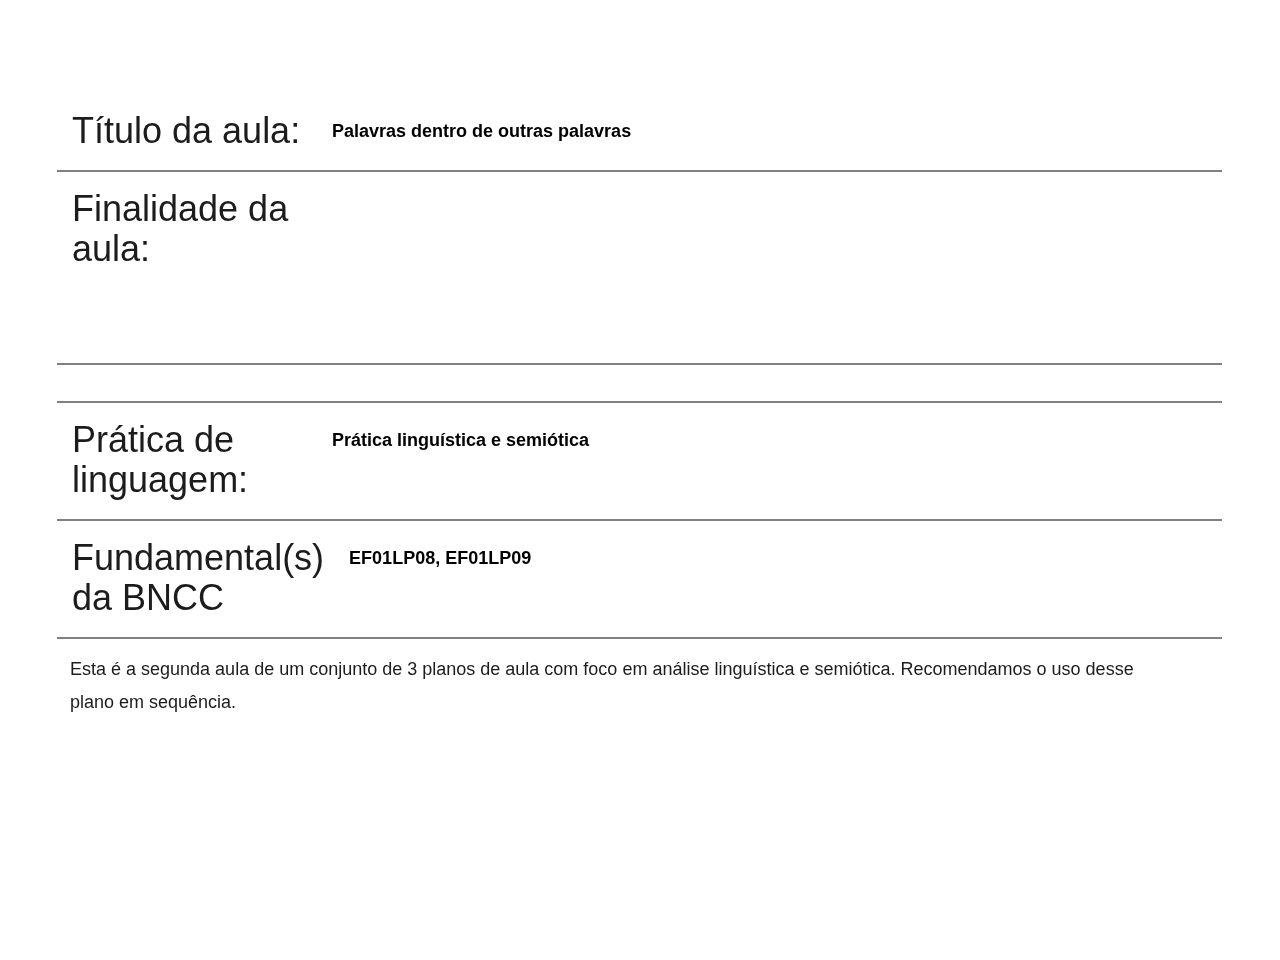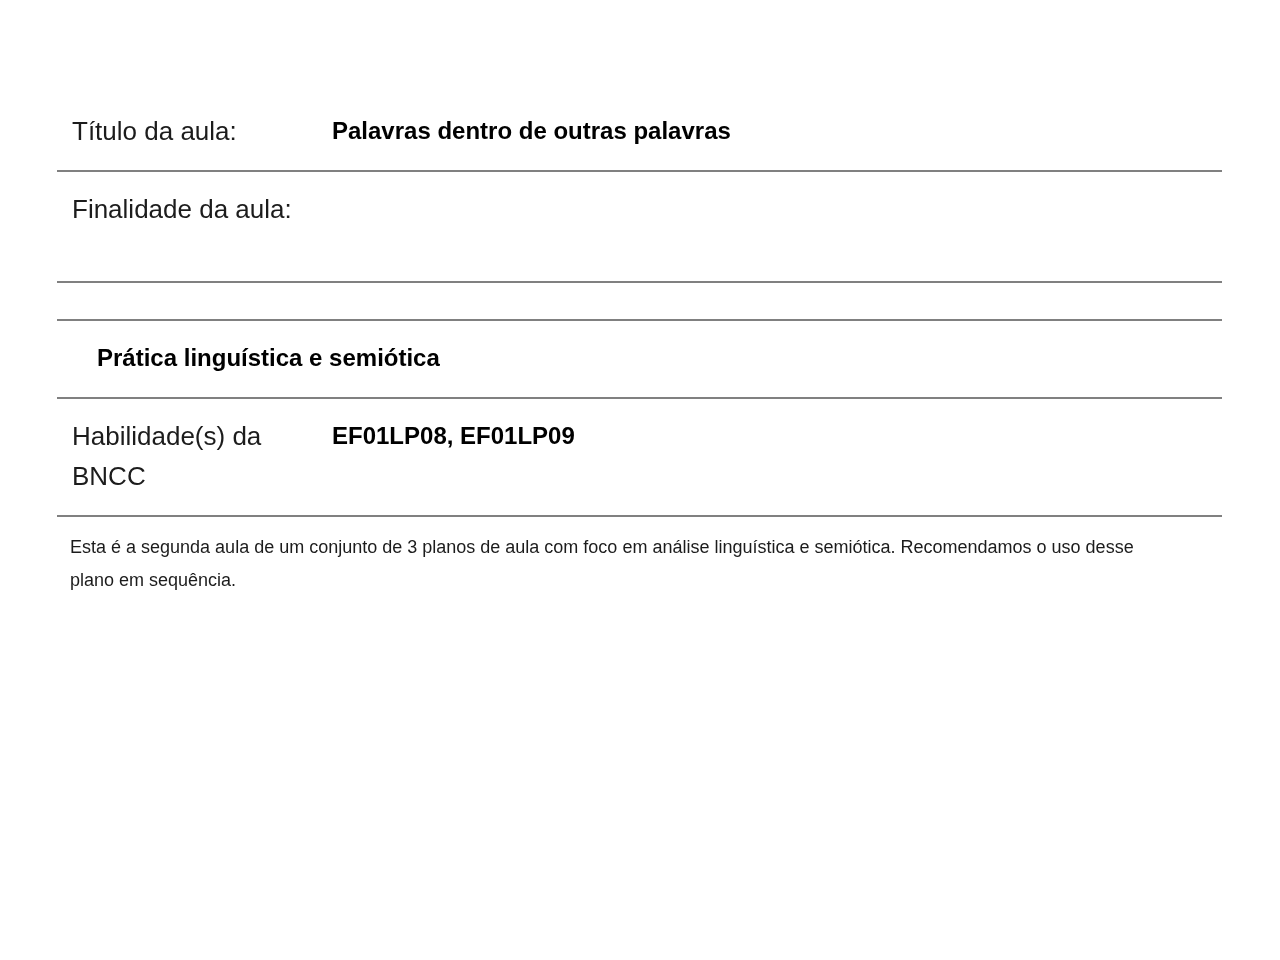--- a/index.html
+++ b/index.html
@@ -20,33 +20,33 @@
     top:94px;left:57px;
     width:1165px;
   }
   .row{
     display:flex;
     align-items:flex-start;
     padding:17px 0 19px 15px;
     border-bottom:2px solid var(--divider);
   }
   .row-tall{
-    padding-bottom:52px;
+    padding-bottom:94px;
   }
   .label{
     flex:0 0 235px;
-    font-size:26px;
+    font-size:36px;
     line-height:40px;
     font-weight:400;
     color:var(--label-color);
   }
   .value{
     margin-left:25px;
     max-width:810px;
-    font-size:24px;
+    font-size:18px;
     line-height:40px;
     font-weight:700;
     color:var(--value-color);
   }
   .footer-note{
     padding:14px 0 0 13px;
     max-width:1080px;
     font-size:18px;
     line-height:33px;
     font-weight:400;
@@ -65,23 +65,24 @@
 
   <div class="row row-tall">
     <div class="label">Finalidade da aula:</div>
   </div>
 
 
   <div class="row">
   </div>
 
   <div class="row">
+    <div class="label">Prática de linguagem:</div>
     <div class="value">Prática linguística e semiótica</div>
   </div>
 
   <div class="row">
-    <div class="label">Habilidade(s) da BNCC</div>
+    <div class="label">Fundamental(s) da BNCC</div>
     <div class="value">EF01LP08, EF01LP09</div>
   </div>
 
   <p class="footer-note">Esta é a segunda aula de um conjunto de 3 planos de aula com foco em análise linguística e semiótica. Recomendamos o uso desse plano em sequência.</p>
 
 </div>
 
 </body></html>

